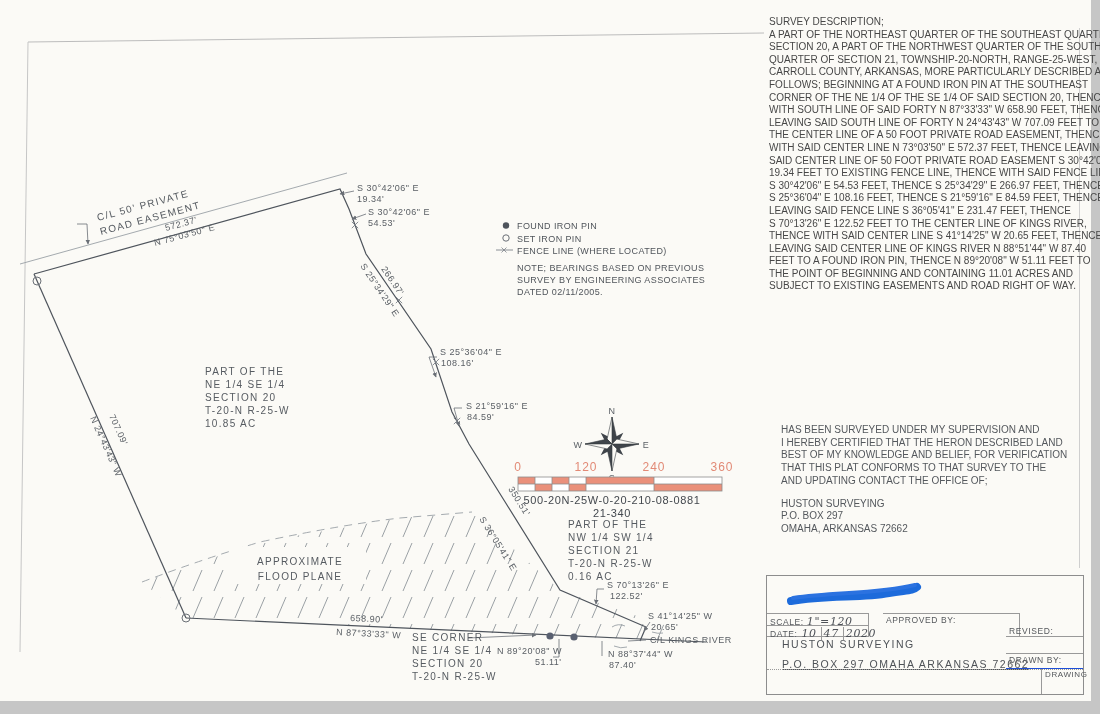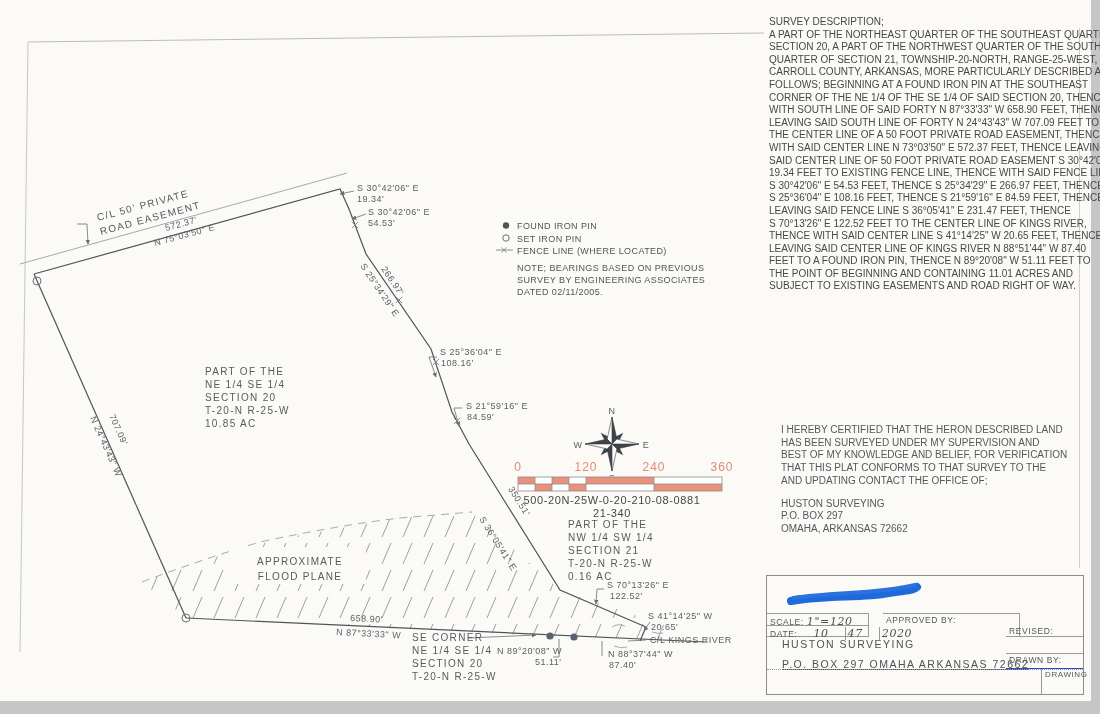--- a/index.html
+++ b/index.html
@@ -18,21 +18,21 @@
   .lb{font-size:9px;fill:#5b6066;letter-spacing:.5px;}
   .lb2{font-size:10px;fill:#565b61;letter-spacing:1.3px;}
   .tick{font-size:12px;fill:#e28a76;letter-spacing:1px;}
   .pn{font-size:11px;fill:#43484e;letter-spacing:.6px;}
   .cl{font-size:9px;fill:#50555b;letter-spacing:.4px;}
   
   #tblock{left:766px;top:575px;width:316px;height:118px;border:1px solid #8d8d8d;color:#55585c;}
   #tblock .cell{position:absolute;box-sizing:border-box;font-size:8.5px;letter-spacing:.6px;
                 padding:1px 0 0 3px;white-space:nowrap;}
   .hand{font-family:"DejaVu Serif",serif;font-style:italic;font-size:11px;color:#4d5157;}
-  .dcell{display:inline-block;border-left:1px solid #9a9a9a;padding:0 2px;margin-left:14px;}
+  .dcell{display:inline-block;border-left:1px solid #9a9a9a;padding:0 2px;margin-left:2px;}
 </style>
 </head>
 <body>
 
 <div id="sheet">
 
   <svg class="abs" width="770" height="714" viewBox="0 0 770 714" style="left:0;top:0;">
     <defs>
       <marker id="ar" markerWidth="8" markerHeight="8" refX="5.5" refY="3" orient="auto">
         <path d="M0,0 L6,3 L0,6 z" fill="#6a6f76"></path>
@@ -225,22 +225,22 @@
     <div>LEAVING SAID FENCE LINE S 36°05'41" E 231.47 FEET, THENCE</div>
     <div>S 70°13'26" E 122.52 FEET TO THE CENTER LINE OF KINGS RIVER,</div>
     <div>THENCE WITH SAID CENTER LINE S 41°14'25" W 20.65 FEET, THENCE</div>
     <div>LEAVING SAID CENTER LINE OF KINGS RIVER N 88°51'44" W 87.40</div>
     <div>FEET TO A FOUND IRON PIN, THENCE N 89°20'08" W 51.11 FEET TO</div>
     <div>THE POINT OF BEGINNING AND CONTAINING 11.01 ACRES AND</div>
     <div>SUBJECT TO EXISTING EASEMENTS AND ROAD RIGHT OF WAY.</div>
   </div>
 
   <div class="abs cert">
+    <div>HAS BEEN SURVEYED UNDER MY SUPERVISION AND</div>
     <div>I HEREBY CERTIFIED THAT THE HERON DESCRIBED LAND</div>
-    <div>HAS BEEN SURVEYED UNDER MY SUPERVISION AND</div>
     <div>BEST OF MY KNOWLEDGE AND BELIEF, FOR VERIFICATION</div>
     <div>THAT THIS PLAT CONFORMS TO THAT SURVEY TO THE</div>
     <div>AND UPDATING CONTACT THE OFFICE OF;</div>
     <div class="firmblock">
       <div>HUSTON SURVEYING</div>
       <div>P.O. BOX 297</div>
       <div>OMAHA, ARKANSAS 72662</div>
     </div>
   </div>
 

